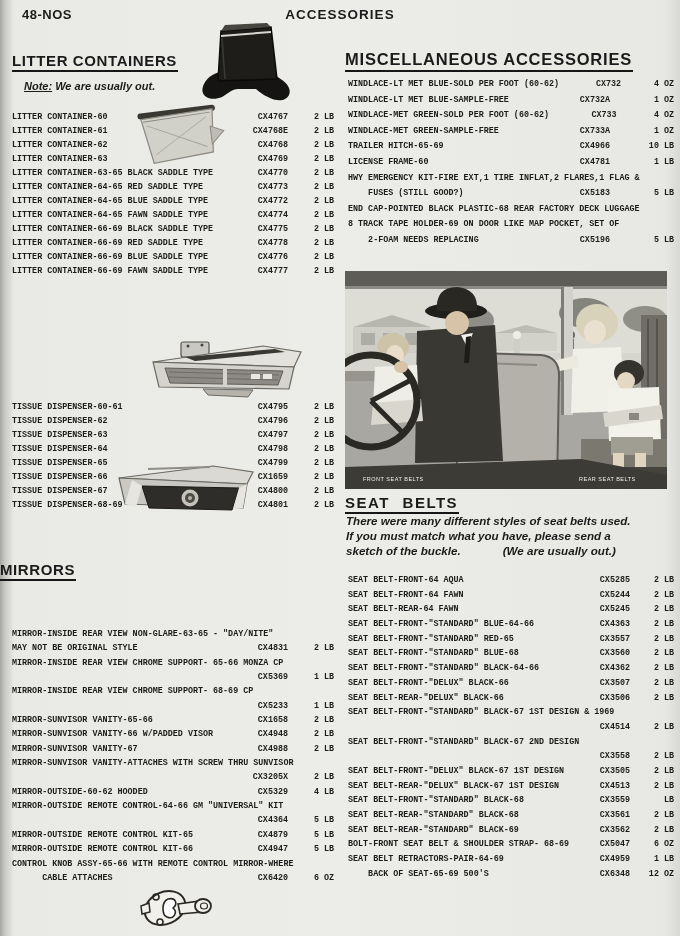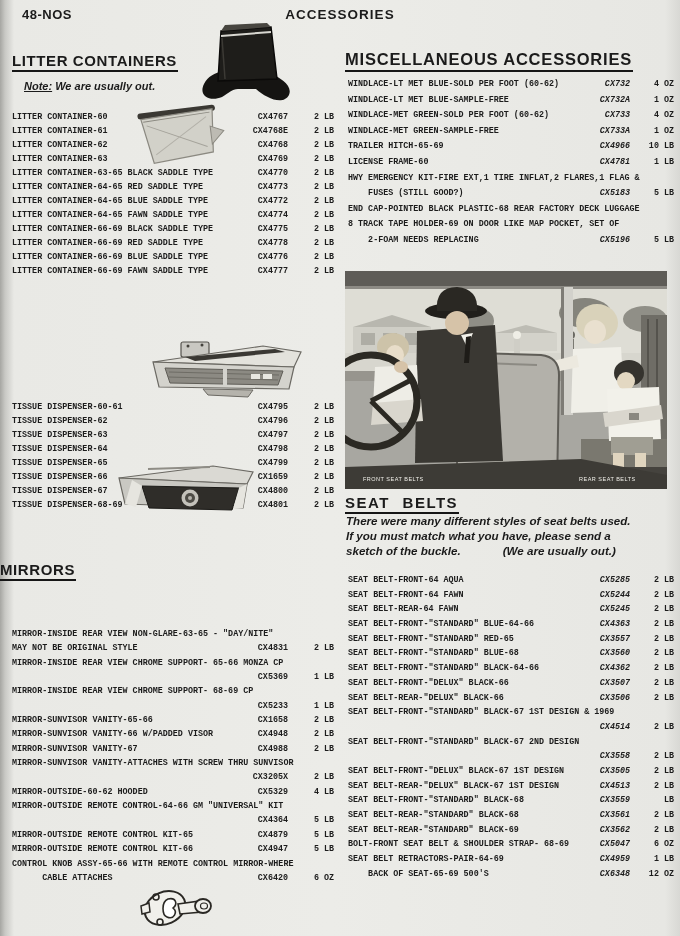--- a/index.html
+++ b/index.html
@@ -19,23 +19,23 @@
   .intro .b{font-weight:700;}
   .intro .l3{display:flex;}
   .intro .l3 .b{margin-left:42px;}
   .list{display:block;}
   .row{display:flex;align-items:baseline;font:700 8.4px "Liberation Mono","DejaVu Sans Mono",monospace;color:#1c1c1c;}
   .row .d{flex:1 1 auto;white-space:pre;}
   .row .p{width:62px;text-align:right;white-space:pre;}
   .row .w{width:46px;text-align:right;white-space:pre;}
   .lh14 .row{height:14px;}
   .lh144 .row{height:14.35px;}
-  .lh156 .row{height:15.6px;}
+  .lh156 .row{height:15.6px;gap:20px;}
   .lh147 .row{height:14.7px;}
-  .rcol .p{width:56px;font-style:italic;}
+  .rcol .p{width:56px;}
   .rcol .w{width:44px;}
   svg{display:block;}
 </style>
 </head>
 <body>
 
 <div class="page">
 
   <div class="abs code" style="left:22px;top:7px;">48-NOS</div>
   <div class="abs page-title" style="left:0;top:7px;">ACCESSORIES</div>

